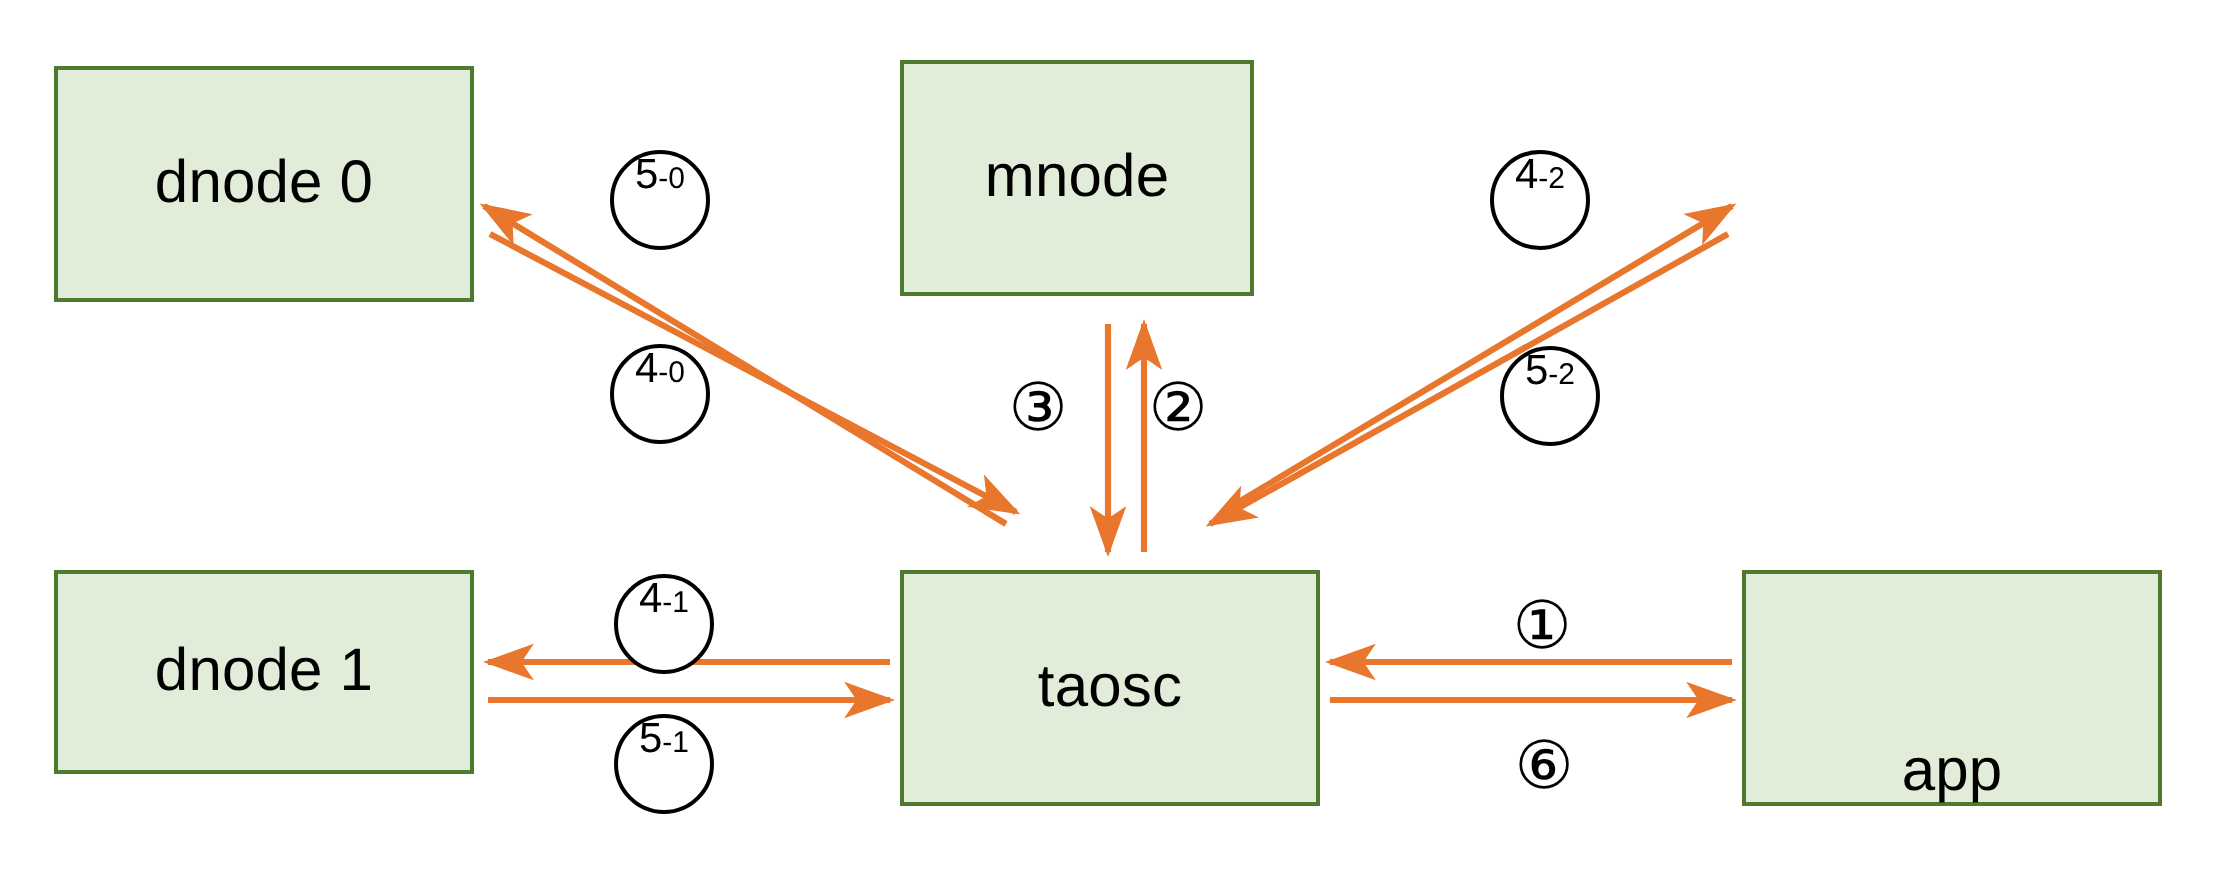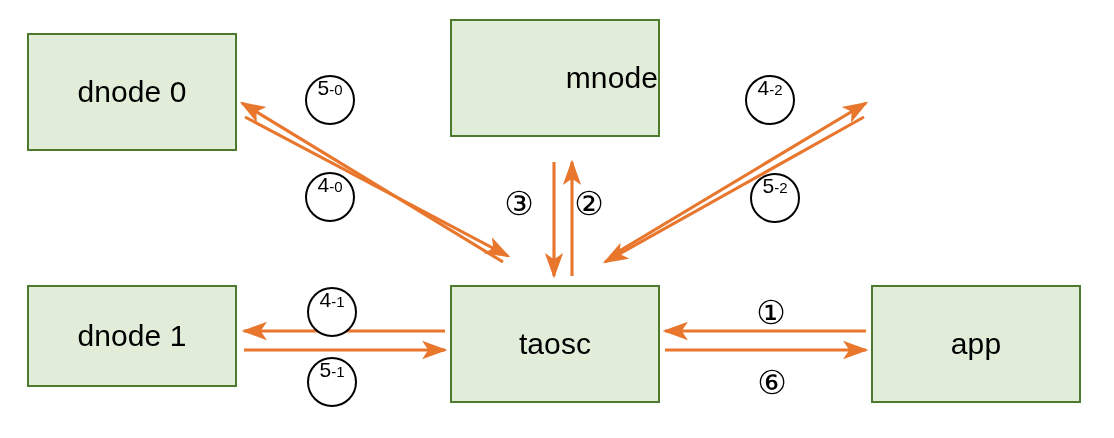--- a/index.html
+++ b/index.html
@@ -94,34 +94,34 @@
       <line x1="244" y1="350" x2="445" y2="350"></line>
       <line x1="866" y1="331" x2="665" y2="331"></line>
       <line x1="665" y1="350" x2="866" y2="350"></line>
     </g>
   </svg>
 
   <div class="node-box" style="left:27px; top:33px; width:210px; height:118px;">
     <span class="node-label">dnode 0</span>
   </div>
 
-  <div class="node-box" style="left:450px; top:19px; width:210px; height:118px;justify-content:flex-end;">
+  <div class="node-box" style="left:450px; top:30px; width:177px; height:118px;">
     <span class="node-label">mnode</span>
   </div>
 
 
   <div class="node-box" style="left:27px; top:285px; width:210px; height:102px;">
     <span class="node-label">dnode 1</span>
   </div>
 
   <div class="node-box" style="left:450px; top:285px; width:210px; height:118px;">
     <span class="node-label">taosc</span>
   </div>
 
-  <div class="node-box" style="left:871px; top:285px; width:210px; height:118px;">
+  <div class="node-box" style="left:871px; top:285px; width:210px; height:118px;align-items:flex-end;">
     <span class="node-label">app</span>
   </div>
 
   <div class="edge-label" style="left:305px; top:75px; width:50px; height:50px;">
     <span class="lab-main">5</span>
       <span class="lab-sub">-0</span>
   </div>
 
   <div class="edge-label" style="left:305px; top:172px; width:50px; height:50px;">
     <span class="lab-main">4</span>

